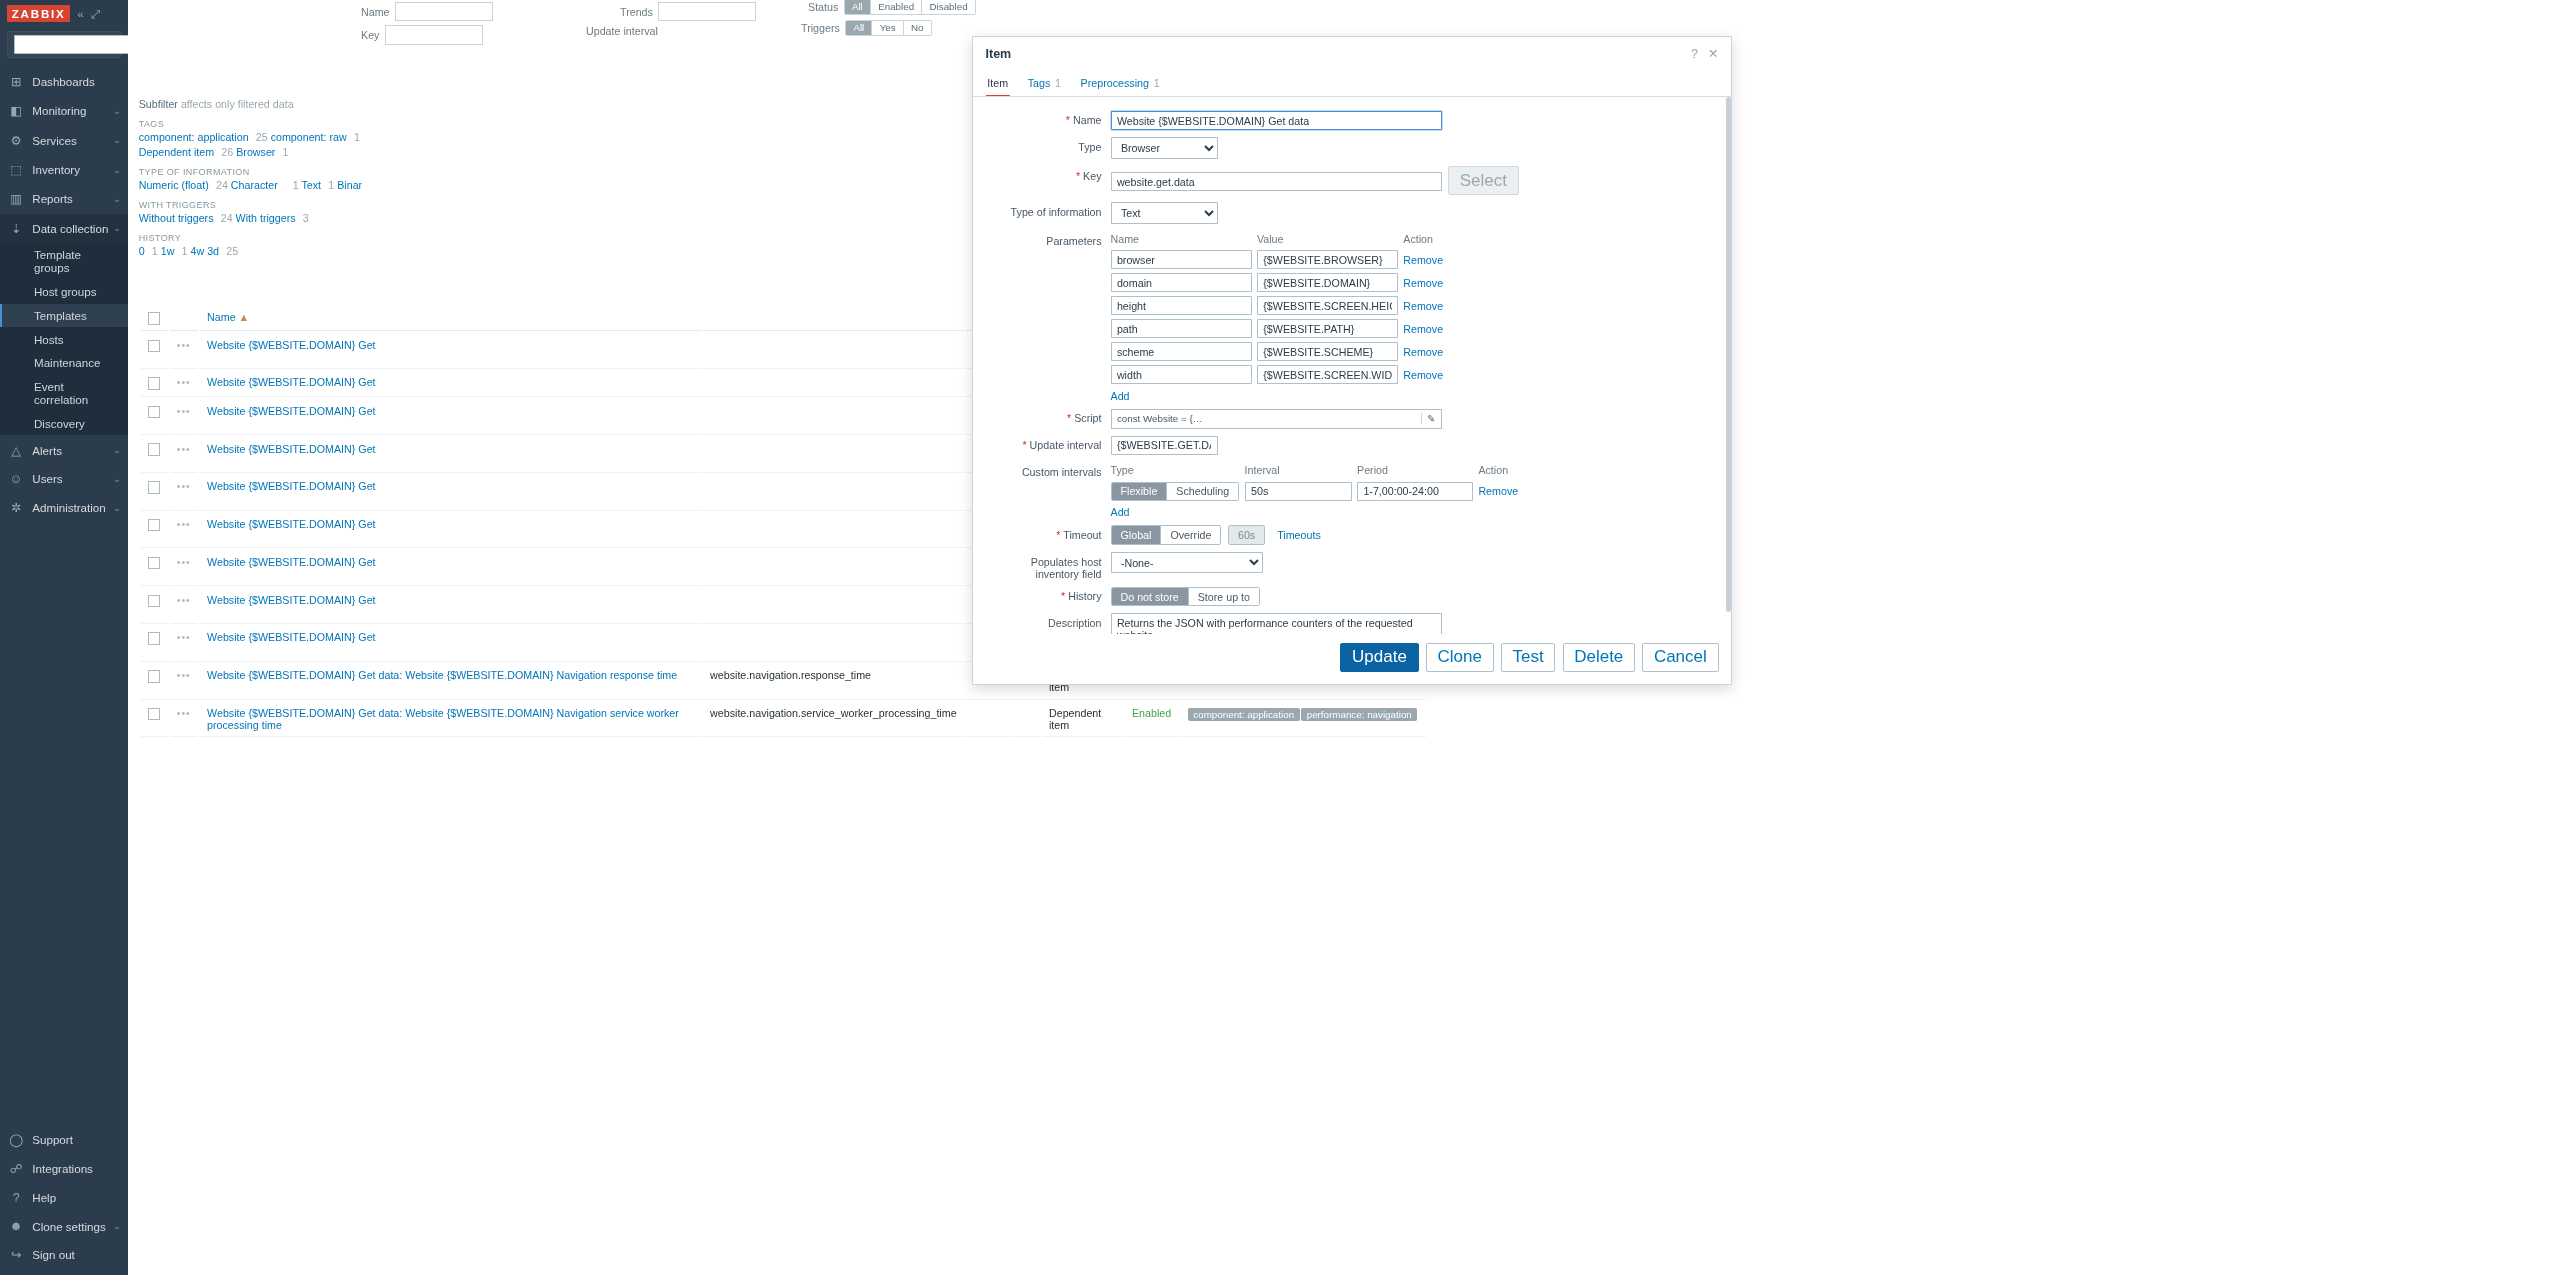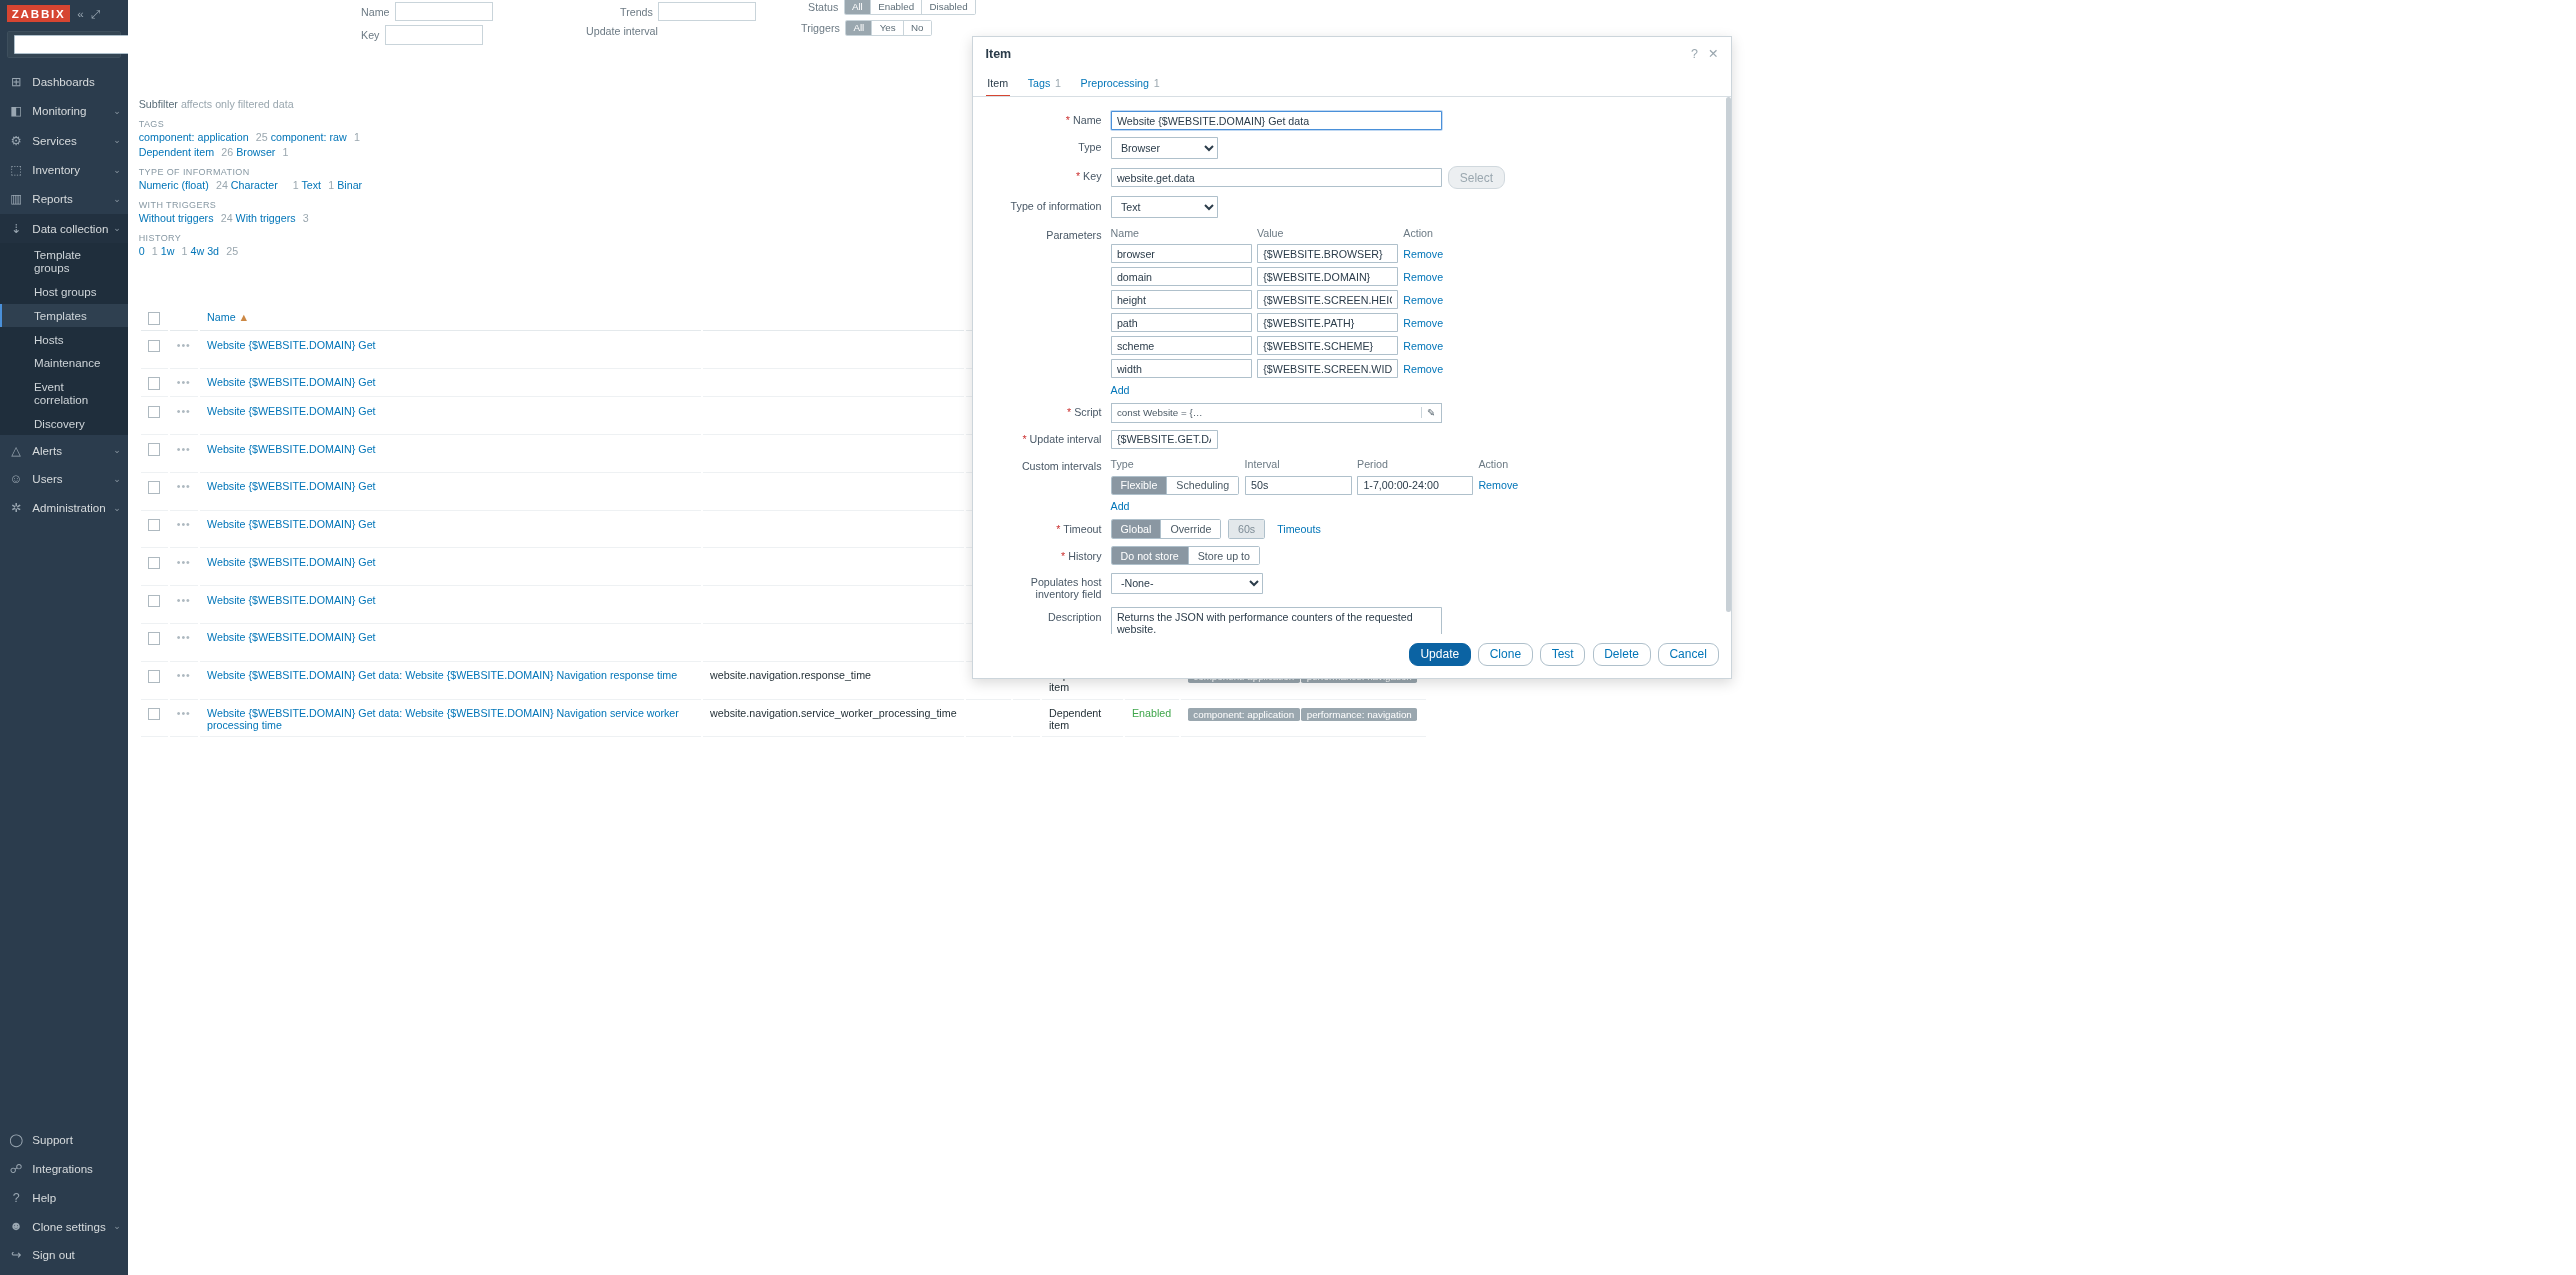--- a/index.html
+++ b/index.html
@@ -73,21 +73,21 @@
 .tbl-params input{ width:141px;}
 .addlink { color:#0275b8; padding-top:3.6px; display:inline-block;}
 .scriptbox { border:0.9px solid #afc0cb; width:331px; height:19.7px; display:flex; align-items:center; padding:0 5.4px; font-family: monospace; font-size:9.8px; color:#4a5964; justify-content:space-between;}
 .scriptbox .ed { border-left:0.9px solid #c9d4da; padding-left:5.4px; cursor:pointer;}
 .btnseg { display:inline-flex; border:0.9px solid #afc0cb; border-radius:1.8px; overflow:hidden;}
 .btnseg span{ padding:2.7px 9px; background:#fff; color:#4a5964; cursor:pointer; border-left:0.9px solid #afc0cb; font-size:10.7px;}
 .btnseg span:first-child{border-left:none;}
 .btnseg span.on{ background:#8a97a2; color:#fff;}
 .btnseg.ro span{ background:#e3e8eb; color:#7e8c96; cursor:default;}
 .dlg-foot { display:flex; justify-content:flex-end; gap:7.2px; padding:9px 12.5px 12.5px; }
-.btn { padding:3.6px 10.7px; border:0.9px solid #afc0cb; background:#fff; color:#0275b8; border-radius:9px; cursor:pointer; font-size:12px;}
+.btn { padding:3.6px 10.7px; border:0.9px solid #afc0cb; background:#fff; color:#0275b8; border-radius:2px; cursor:pointer; font-size:17px;}
 .btn.primary { background:#0b63a3; border-color:#0b63a3; color:#fff;}
 .scroll-ind { position:absolute; right:0; top:0; bottom:0; width:5.4px; background:transparent;}
 .scroll-ind::after{ content:""; position:absolute; right:0; top:0; width:5.4px; height:96%; background:#c8d0d6; border-radius:2.7px;}
 </style>
 </head>
 <body>
 
 <div class="app">
 
   <div class="sidebar">
@@ -506,30 +506,30 @@
                   <span class="on">Global</span>
                   <span>Override</span>
                 </span>
               <span class="btnseg ro" style="margin-left:3.6px">
                   <span>60s</span>
                 </span>
               <a style="margin-left:9px">Timeouts</a></div>
             </div>
 
           <div class="frow">
+              <div class="flabel"><span>Populates host inventory field</span></div>
+            <div class="fval"><select style="width:152px"><option>-None-</option></select></div>
+            </div>
+
+          <div class="frow">
               <div class="flabel"><span class="req">* </span><span>History</span></div>
             <div class="fval"><span class="btnseg" id="history-seg">
                   <span class="on">Do not store</span>
                   <span>Store up to</span>
                 </span></div>
-            </div>
-
-          <div class="frow">
-              <div class="flabel"><span>Populates host inventory field</span></div>
-            <div class="fval"><select style="width:152px"><option>-None-</option></select></div>
             </div>
 
           <div class="frow">
               <div class="flabel"><span>Description</span></div>
             <div class="fval"><textarea style="width: 331px; height: 45px;">Returns the JSON with performance counters of the requested website.</textarea></div>
             </div>
         </div>
         <div class="dlg-foot">
           <button class="btn primary">Update</button>
           <button class="btn">Clone</button>

